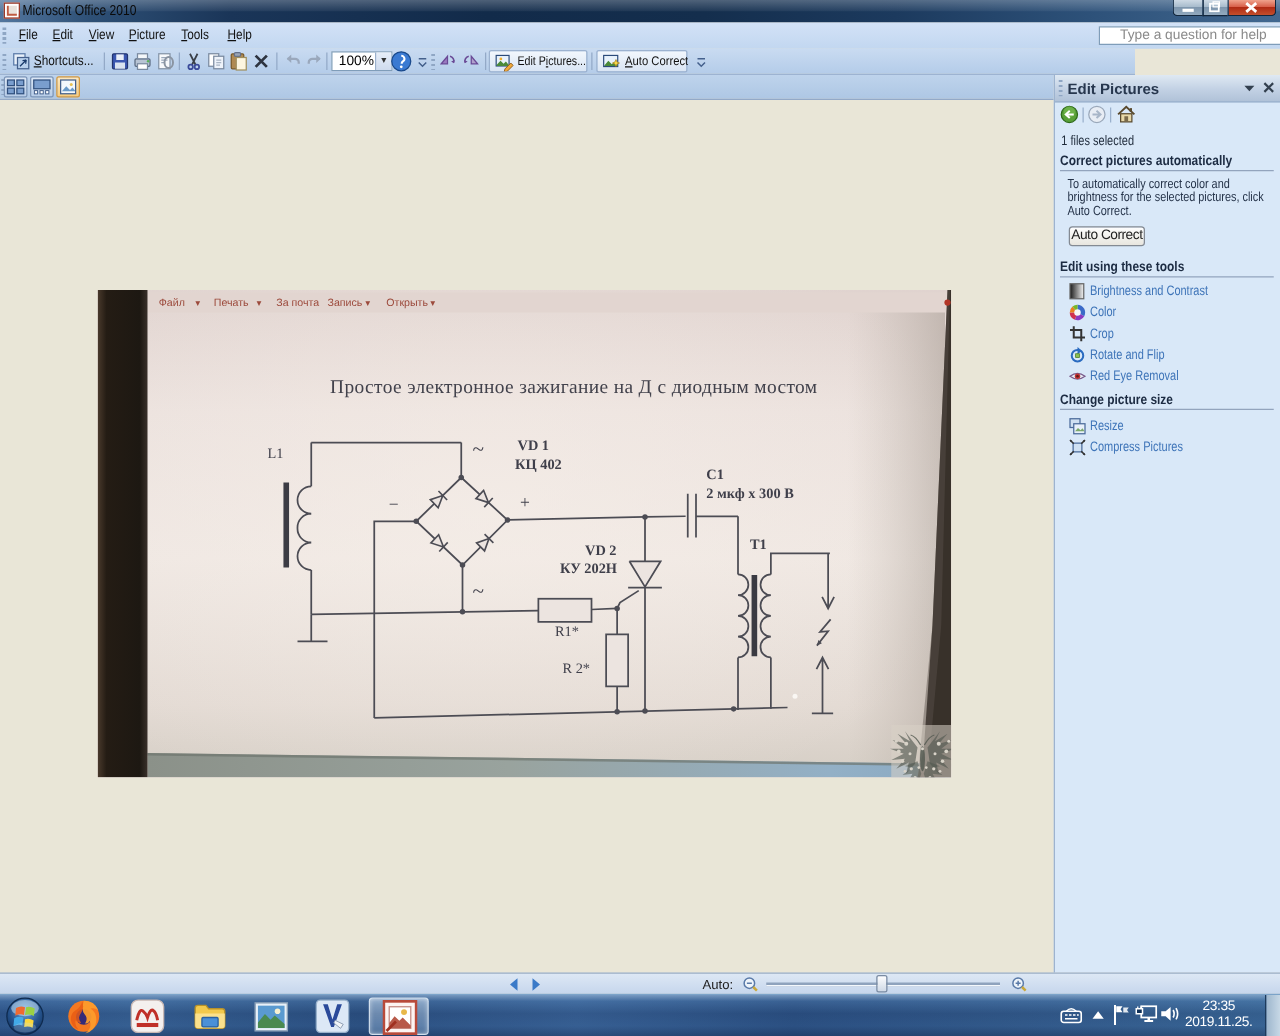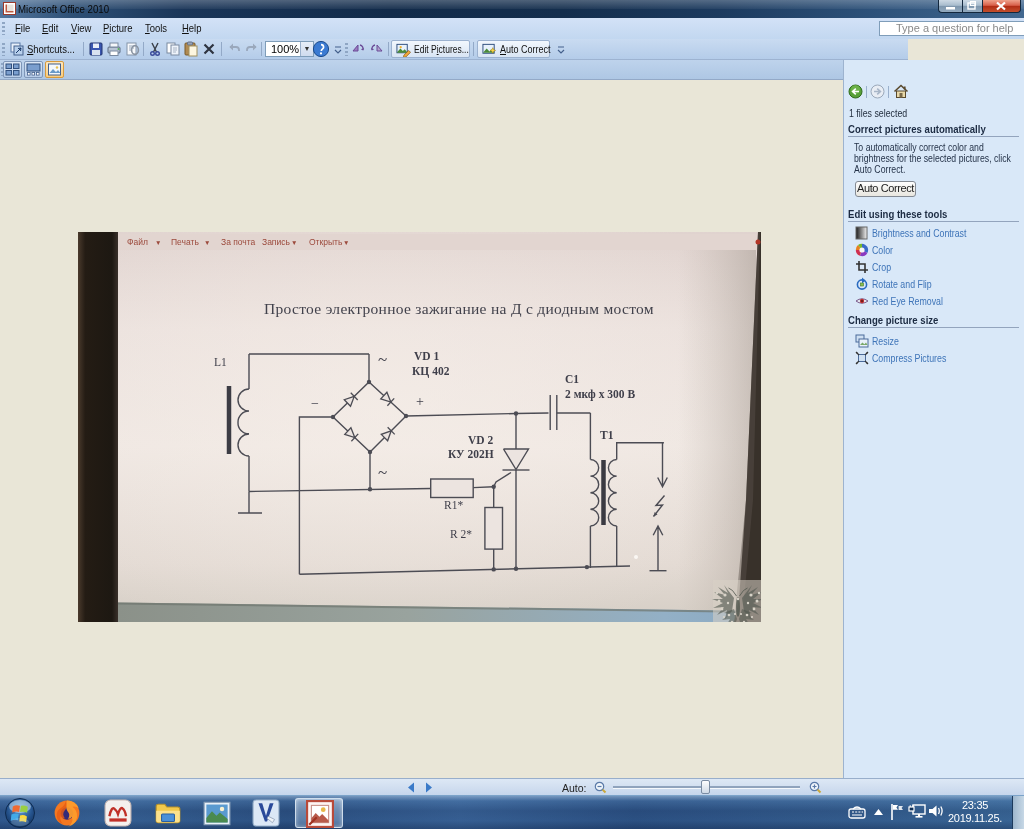--- a/index.html
+++ b/index.html
@@ -455,20 +455,30 @@
       <circle cx="-3" cy="13" r="1.1"></circle>
           <circle cx="3" cy="13" r="1.1"></circle>
       <circle cx="0" cy="-2" r="1.2"></circle>
           <circle cx="0" cy="22" r="1.1"></circle>
     </g>
   </g>
 </svg>
 </div>
 
 <div class="abs" id="pane">
+  <div id="panehdr">
+    <div style="position:absolute;left:3px;top:4px;width:3px;height:13px;background:repeating-linear-gradient(180deg,#8fa6c4 0 2px,rgba(0,0,0,0) 2px 4px)"></div>
+    <div class="t">Edit Pictures</div>
+    <svg style="position:absolute;left:150px;top:7px" width="11" height="8" viewBox="0 0 11 8">
+        <path d="M1.5 1.5 L5.5 6 L9.5 1.5 Z" fill="#33404f"></path>
+      </svg>
+    <svg style="position:absolute;left:166px;top:5px" width="10" height="10" viewBox="0 0 10 10">
+        <path d="M1.5 1.5 L8.5 8.5 M8.5 1.5 L1.5 8.5" stroke="#33404f" stroke-width="1.8"></path>
+      </svg>
+  </div>
 
   <svg style="position:absolute;left:4px;top:24px" width="15" height="15" viewBox="0 0 15 15">
     <circle cx="7.5" cy="7.5" r="6.5" fill="#58a038" stroke="#2e6a1a"></circle>
     <circle cx="7.5" cy="5.5" r="4.5" fill="#7cc055" opacity=".55"></circle>
     <path d="M11 7.5 H5 M7.8 4.6 L4.6 7.5 L7.8 10.4" stroke="#fff" stroke-width="1.6" fill="none"></path>
   </svg>
   <div style="position:absolute;left:22px;top:26px;width:1px;height:12px;background:#9ab0cc"></div>
   <svg style="position:absolute;left:26px;top:24px" width="15" height="15" viewBox="0 0 15 15">
     <circle cx="7.5" cy="7.5" r="6.5" fill="#e8edf4" stroke="#9aa8ba"></circle>
     <path d="M4 7.5 H10 M7.2 4.6 L10.4 7.5 L7.2 10.4" stroke="#a8b6c8" stroke-width="1.6" fill="none"></path>

